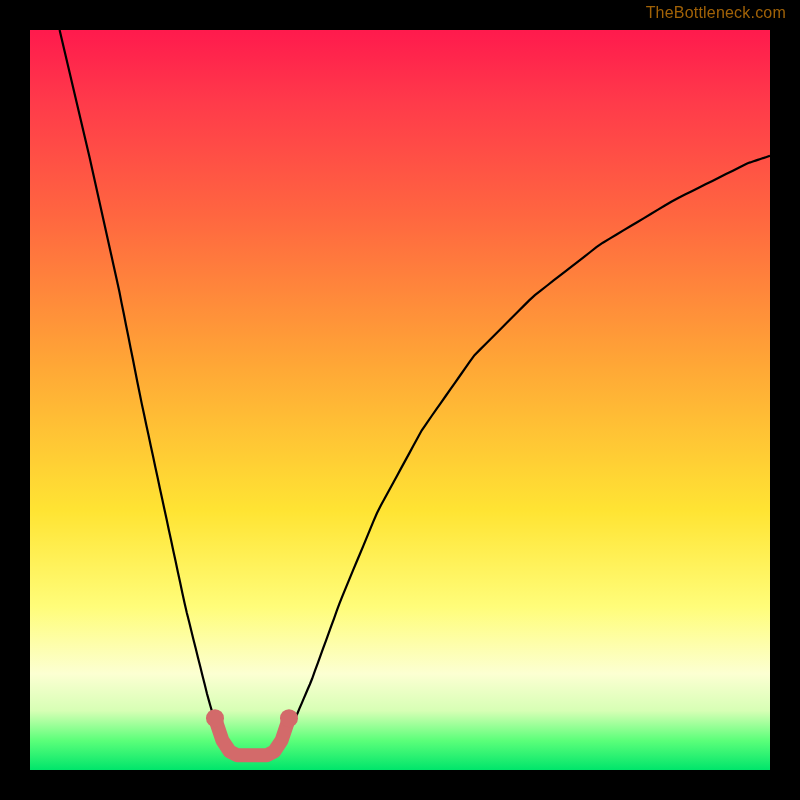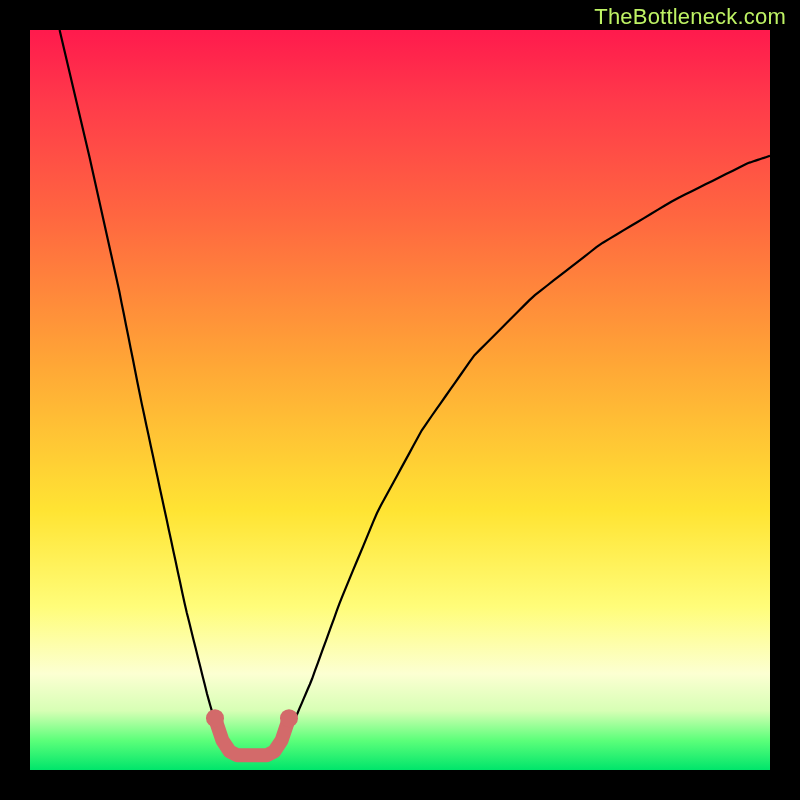--- a/index.html
+++ b/index.html
@@ -27,22 +27,22 @@
       #fcffd2 87%,
       #d7ffb5 92%,
       #5cff7a 96%,
       #00e56b 100%
     );
   }
   .watermark {
     position: absolute;
     top: 4px;
     right: 14px;
-    color: #bef264;
-    font-size: 22px;
+    color: #a16207;
+    font-size: 16px;
     letter-spacing: 0.2px;
   }
   svg.curves {
     position: absolute;
     left: 0;
     top: 0;
     width: 740px;
     height: 740px;
   }
 </style>

